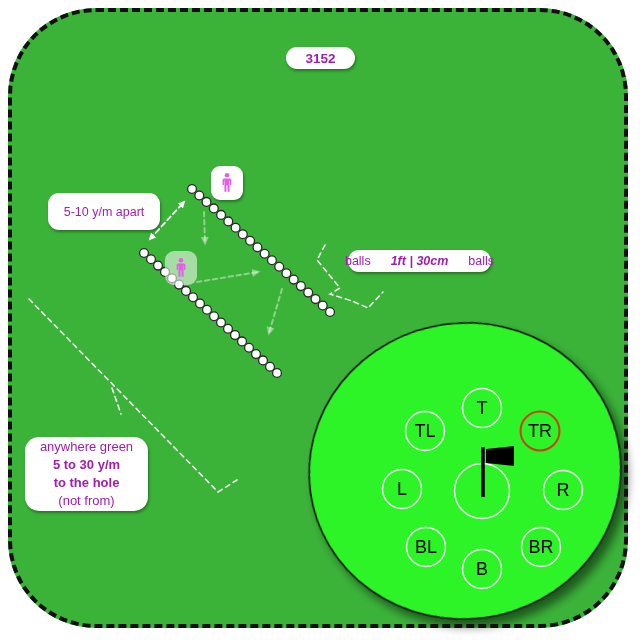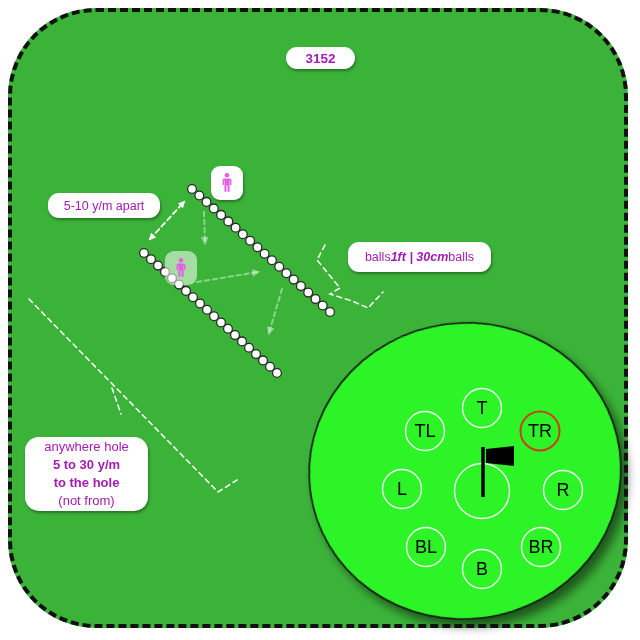--- a/index.html
+++ b/index.html
@@ -39,22 +39,22 @@
   .flag-banner{fill:#000;}
   
   .pill{
     position:absolute;background:#fff;border-radius:12px;
     box-shadow:1px 2px 3px rgba(0,0,0,.35);
     display:flex;align-items:center;justify-content:center;
     font-size:12.5px;color:#a21caf;white-space:nowrap;
   }
   .pill .b{font-weight:700;font-style:italic;}
   #pill-number{left:286px;top:47px;width:69px;height:22px;border-radius:11px;font-weight:700;font-size:13.5px;}
-  #pill-spacing{left:48px;top:193px;width:112px;height:25px;border-radius:11px;}
-  #pill-balls{left:348px;top:242px;width:143px;height:30px;border-radius:11px;}
+  #pill-spacing{left:48px;top:193px;width:112px;height:37px;border-radius:11px;}
+  #pill-balls{left:348px;top:250px;width:143px;height:22px;border-radius:11px;gap:20px;}
   #box-distance{
     left:25px;top:437px;width:123px;height:74px;border-radius:14px;
     flex-direction:column;line-height:18px;font-size:13px;
   }
   #box-distance .dl:nth-child(2),#box-distance .dl:nth-child(3){font-weight:700;}
   #pill-conditions{
     left:93px;top:584px;width:110px;height:34px;border-radius:17px;
     flex-direction:column;line-height:16px;font-size:13px;
   }
   .person-box{
@@ -183,21 +183,21 @@
     <span>5-10 y/m apart</span>
   </div>
 
   <div class="pill" id="pill-balls">
     <span>balls </span>
     <span class="b">1ft | 30cm</span>
     <span> balls</span>
   </div>
 
   <div class="pill" id="box-distance">
-    <div class="dl">anywhere hole</div>
+    <div class="dl">anywhere green</div>
     <div class="dl">5 to 30 y/m</div>
     <div class="dl">to the hole</div>
     <div class="dl">(not from)</div>
   </div>
 
 
   <div class="person-box" id="person-1">
     <svg viewBox="0 0 24 24">
       <circle cx="12" cy="3.6" r="2.5" fill="currentColor"></circle>
       <path fill="currentColor" d="M8.9 7.1 h6.2 c1 0 1.7 0.8 1.7 1.8 v5.3 h-1.5 v-4.8 h-0.5 v12.2 h-2.2 v-7 h-1.2 v7 h-2.2 v-12.2 h-0.5 v4.8 h-1.5 v-5.3 c0-1 0.7-1.8 1.7-1.8 z"></path>

